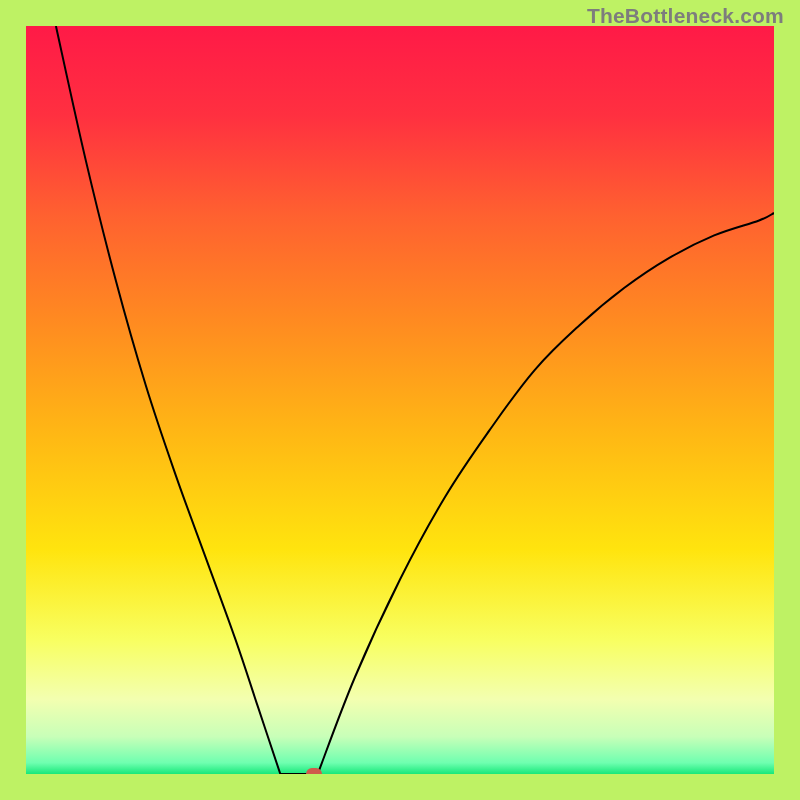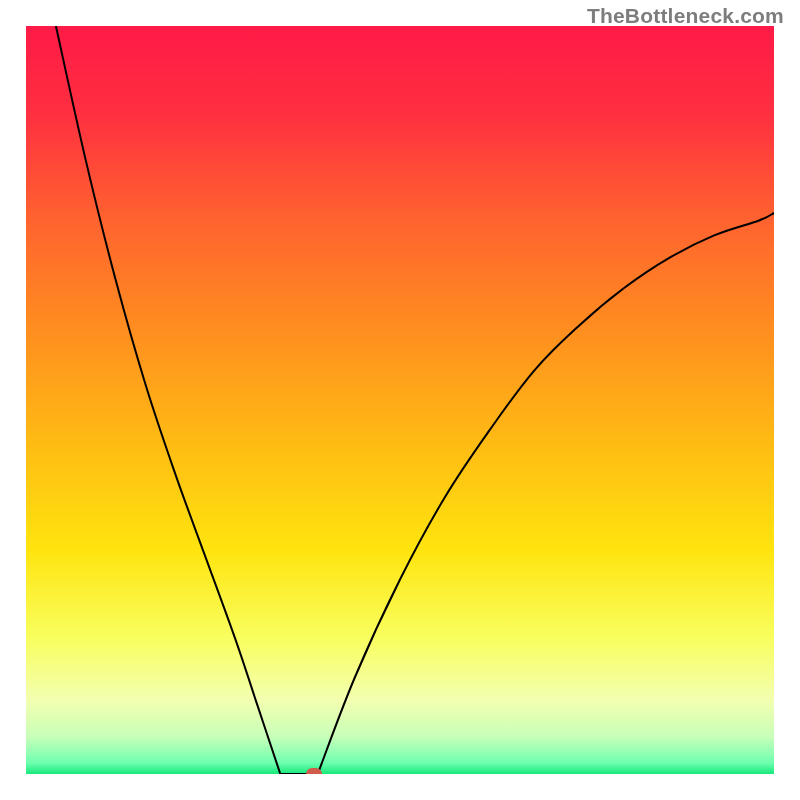--- a/index.html
+++ b/index.html
@@ -7,21 +7,21 @@
     padding: 0;
     width: 800px;
     height: 800px;
     background: #000;
     overflow: hidden;
     font-family: Arial, Helvetica, sans-serif;
   }
   .frame {
     position: absolute;
     inset: 0;
-    background: #ffffff;
+    background: #bef264;
   }
   .plot-area {
     position: absolute;
     left: 26px;
     top: 26px;
     width: 748px;
     height: 748px;
     overflow: hidden;
   }
   .gradient {

